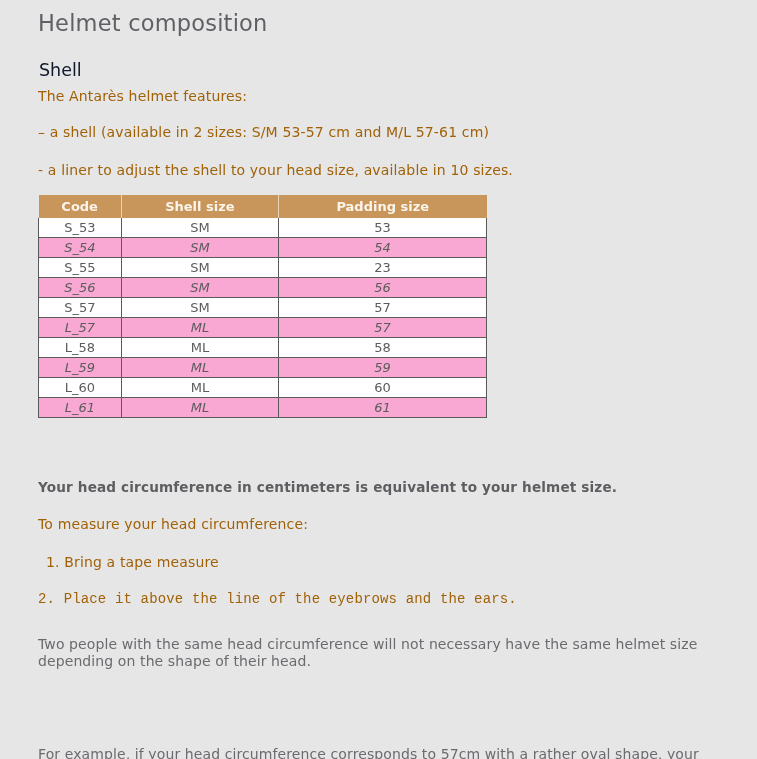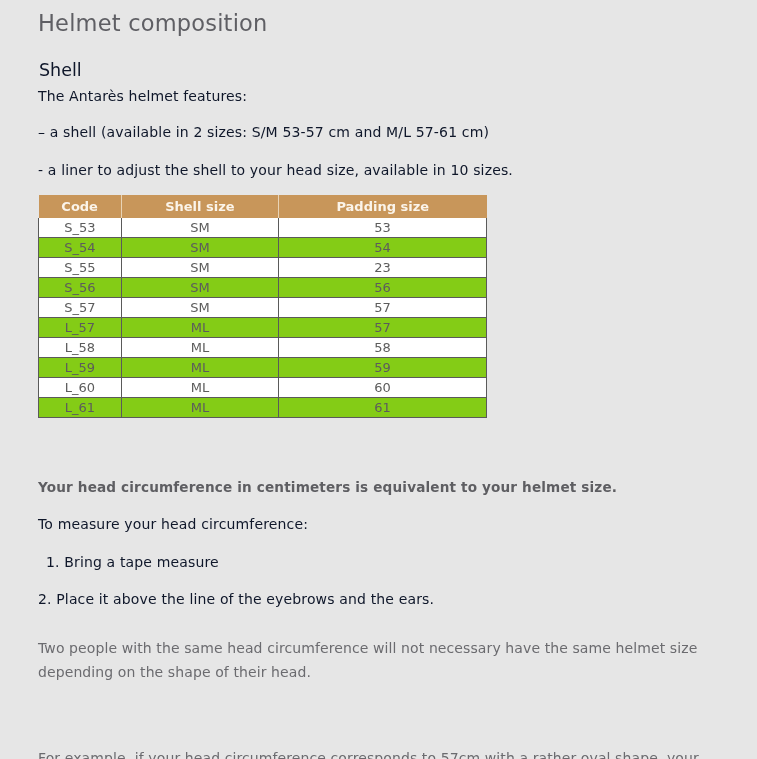--- a/index.html
+++ b/index.html
@@ -11,40 +11,40 @@
   }
   .wrap { position:relative; padding-left:38px; }
   h1 {
     margin:0; position:absolute; top:10px; left:38px;
     font-size:22.5px; font-weight:normal; color:#5f5f64; letter-spacing:0.2px;
   }
   h2 {
     margin:1px; position:absolute; top:59px; left:38px;
     font-size:17.5px; font-weight:normal; color:#0f172a;
   }
-  .p { position:absolute; left:38px; font-size:14px; color:#0f172a; white-space:nowrap; letter-spacing:0.15px; }
+  .p { position:absolute; left:38px; font-size:14px; color:#a16207; white-space:nowrap; letter-spacing:0.15px; }
   .p.bold { font-weight:bold; color:#5e5e62; font-size:13.6px; }
-  .para { position:absolute; left:38px; width:690px; font-size:14px; line-height:24px; color:#6b6b6f; letter-spacing:0.1px; }
+  .para { position:absolute; left:38px; width:690px; font-size:14px; line-height:17px; color:#6b6b6f; letter-spacing:0.1px; }
   table {
     position:absolute; top:195px; left:38px;
     border-collapse:collapse; width:449px;
     font-size:13px; color:#5c5c5c;
   }
   th {
     background:#c8965a; color:#fbf4ea; font-weight:bold;
     height:23px; padding:0; text-align:center; font-size:13px;
     border-right:1px solid #e9d4b6;
   }
   th:last-child { border-right:none; }
   td {
     height:19px; padding:0; text-align:center;
     border:1px solid #5a5a5a; border-top:none;margin-top:36px;
   }
   tr.odd td { background:#ffffff; }
-  tr.even td { background:#84cc16; }
+  tr.even td { background:#f9a8d4;font-style:italic; }
 </style>
 </head>
 <body>
 
 <div class="wrap">
   <h1>Helmet composition</h1>
   <h2>Shell</h2>
   <div class="p" style="top:88px;">The Antarès helmet features:</div>
   <div class="p" style="top:124px;">– a shell (available in 2 sizes: S/M 53-57 cm and M/L 57-61 cm)</div>
   <div class="p" style="top:162px;">- a liner to adjust the shell to your head size, available in 10 sizes.</div>
@@ -107,16 +107,16 @@
         <td>L_61</td>
         <td>ML</td>
         <td>61</td>
       </tr>
     </tbody>
   </table>
 
   <div class="p bold" style="top:479px;">Your head circumference in centimeters is equivalent to your helmet size.</div>
   <div class="p" style="top:516px;">To measure your head circumference:</div>
   <div class="p" style="top:554px;margin-left:8px;">1. Bring a tape measure</div>
-  <div class="p" style="top:591px;">2. Place it above the line of the eyebrows and the ears.</div>
+  <div class="p" style="top:591px;font-family:Liberation Mono, monospace;">2. Place it above the line of the eyebrows and the ears.</div>
   <div class="para" style="top:636px;">Two people with the same head circumference will not necessary have the same helmet size depending on the shape of their head.</div>
   <div class="para" style="top:698px;margin-top:48px;">For example, if your head circumference corresponds to 57cm with a rather oval shape, your helmet size will be 57SM. If your head is rather round, prefer a 57ML.</div>
 </div>
 
 </body></html>

